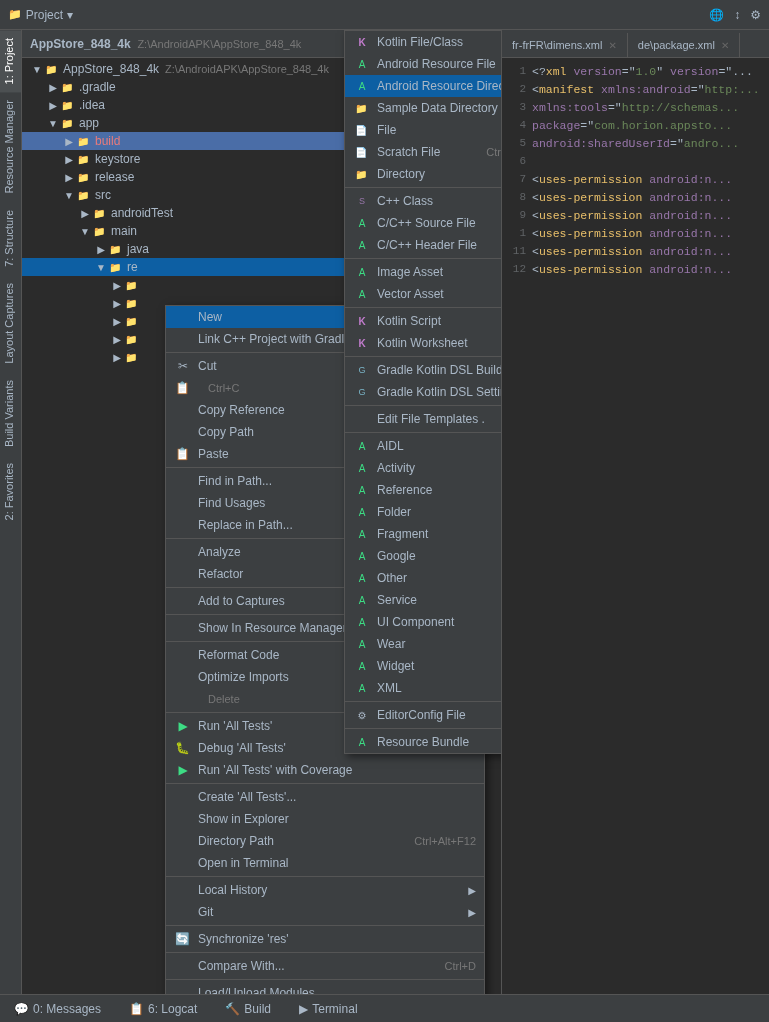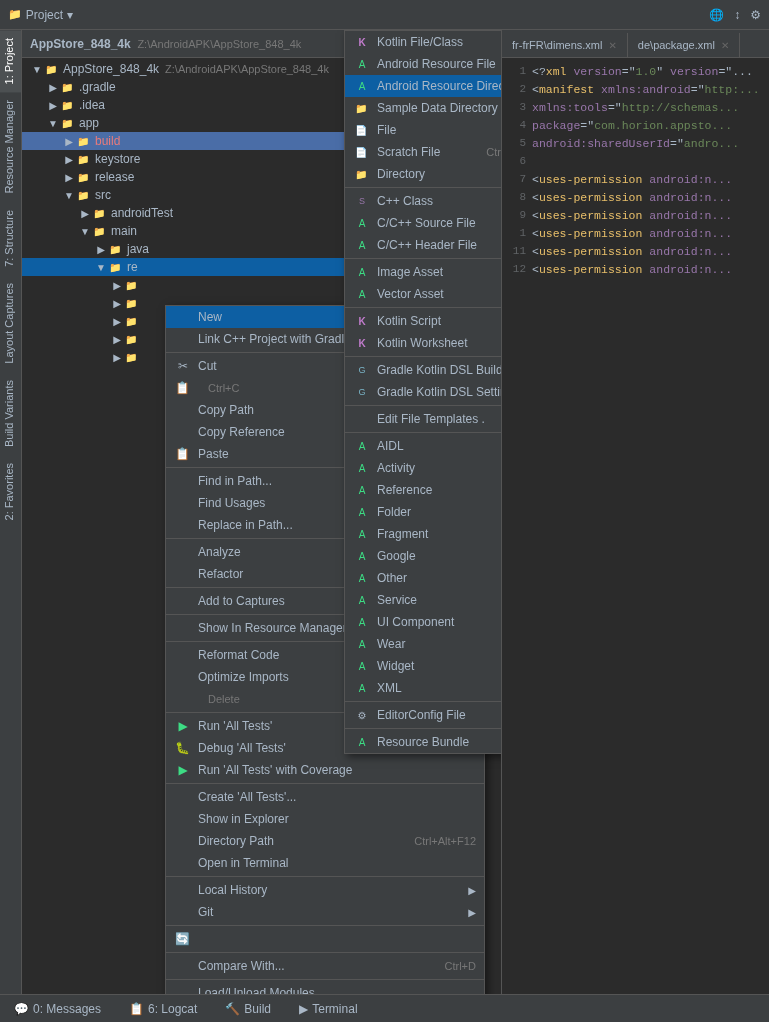--- a/index.html
+++ b/index.html
@@ -394,27 +394,27 @@
         <span class="item-icon">✂</span>
         <span class="item-label">Cut</span>
         <span class="item-shortcut">Ctrl+X</span>
       </div>
       <div class="menu-item">
         <span class="item-icon">📋</span>
         <span class="item-shortcut">Ctrl+C</span>
       </div>
       <div class="menu-item">
         <span class="item-icon"></span>
+        <span class="item-label">Copy Reference</span>
+        <span class="item-shortcut">Ctrl+Alt+Shift+C</span>
+      </div>
+      <div class="menu-item">
+        <span class="item-icon"></span>
         <span class="item-label">Copy Path</span>
         <span class="item-shortcut">Ctrl+Shift+C</span>
-      </div>
-      <div class="menu-item">
-        <span class="item-icon"></span>
-        <span class="item-label">Copy Reference</span>
-        <span class="item-shortcut">Ctrl+Alt+Shift+C</span>
       </div>
       <div class="menu-item">
         <span class="item-icon">📋</span>
         <span class="item-label">Paste</span>
         <span class="item-shortcut">Ctrl+V</span>
       </div>
       <div class="menu-separator"></div>
       <div class="menu-item">
         <span class="item-icon"></span>
         <span class="item-label">Find in Path...</span>
@@ -506,20 +506,21 @@
         <span class="item-arrow">▶</span>
       </div>
       <div class="menu-item">
         <span class="item-icon"></span>
         <span class="item-label">Git</span>
         <span class="item-arrow">▶</span>
       </div>
       <div class="menu-separator"></div>
       <div class="menu-item">
         <span class="item-icon">🔄</span>
+        <span class="item-label">Synchronize 'res'</span>
       </div>
       <div class="menu-separator"></div>
       <div class="menu-item">
         <span class="item-icon"></span>
         <span class="item-label">Compare With...</span>
         <span class="item-shortcut">Ctrl+D</span>
       </div>
       <div class="menu-separator"></div>
       <div class="menu-item">
         <span class="item-icon"></span>

